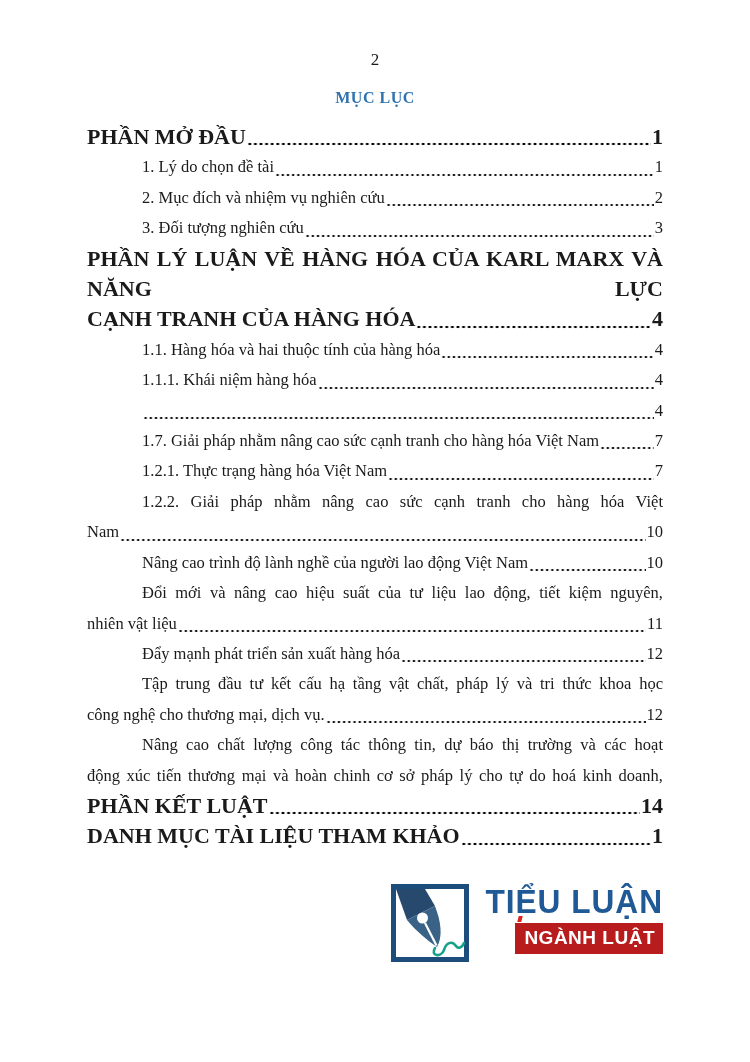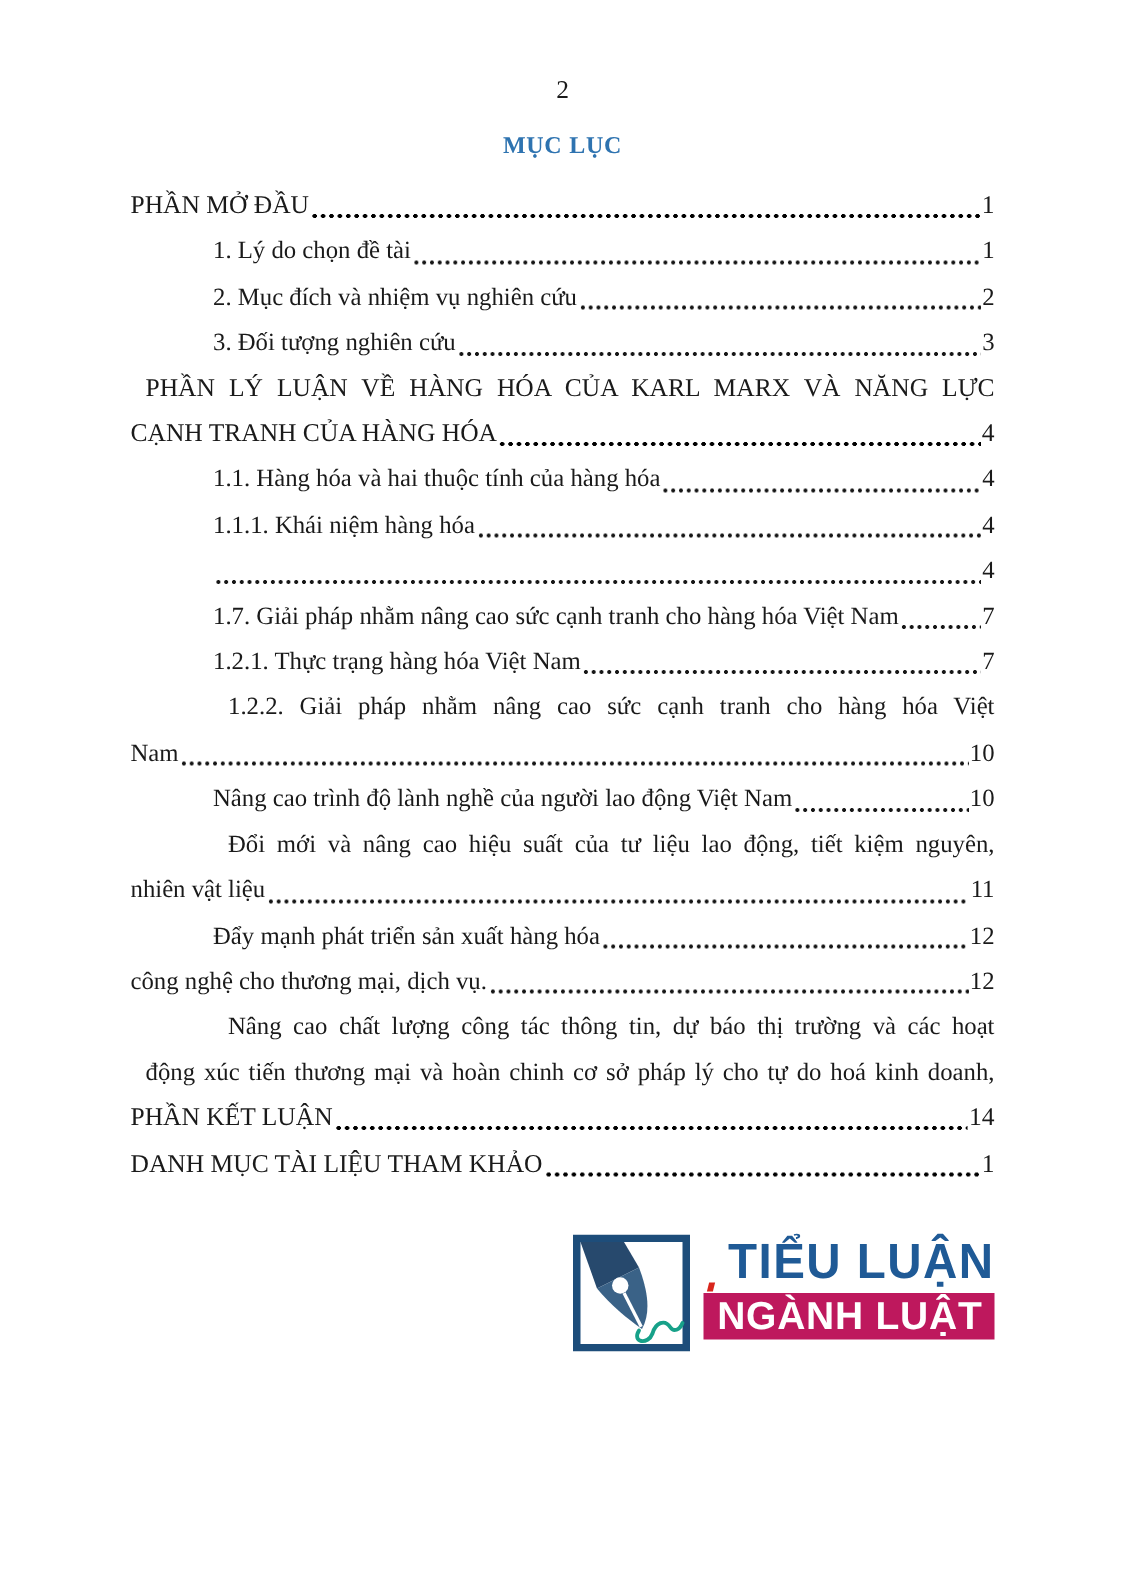--- a/index.html
+++ b/index.html
@@ -27,29 +27,28 @@
     letter-spacing:.5px;
   }
   .toc{margin-top:15px;font-size:16.5px;}
   .line{
     display:flex;
     align-items:baseline;
     line-height:30.4px;
     white-space:nowrap;
   }
   .line .t{flex:0 0 auto;}
-  .line.bold{font-weight:normal;font-size:17px;}
+  .line.bold{font-weight:bold;font-size:22px;}
   .line.ind{padding-left:55px;}
   .line.just{
     display:block;
     white-space:normal;
     text-align:justify;
     text-align-last:justify;
     padding-left:0;
-    margin-left:10px;
   }
   .line.just.ind{padding-left:0;text-indent:55px;}
   .leader{
     flex:1 1 auto;
     align-self:stretch;
     margin:0 1px;
     background-image:radial-gradient(circle,#161616 1.15px,transparent 1.5px);
     background-size:5.2px 4px;
     background-repeat:repeat-x;
     background-position:left bottom 6px;
@@ -81,25 +80,25 @@
     letter-spacing:1px;
     color:#1f5a96;
     transform:scaleX(.96);
     transform-origin:right center;
   }
   .logo-subtitle{
     position:relative;
     margin-top:3px;
     font-family:"Liberation Sans","DejaVu Sans",sans-serif;
     font-weight:bold;
-    font-size:26px;
+    font-size:19px;
     line-height:24px;
     letter-spacing:.5px;
     color:#fff;
-    background:#be185d;
+    background:#b91c1c;
     padding:3px 8px 4px 9px;
   }
   .logo-subtitle::before{ 
     content:"";
     position:absolute;
     top:-7px;left:3px;
     width:4px;height:6px;
     background:#d9261c;
     transform:skewX(-14deg);
   }
@@ -179,29 +178,30 @@
       <div class="line">
         <span class="t">nhiên vật liệu</span>
         <span class="leader"></span>
         <span class="pg">11</span>
       </div>
       <div class="line ind">
         <span class="t">Đẩy mạnh phát triển sản xuất hàng hóa</span>
         <span class="leader"></span>
         <span class="pg">12</span>
       </div>
+      <div class="line ind just"><span class="t">Tập trung đầu tư kết cấu hạ tầng vật chất, pháp lý và tri thức khoa học</span></div>
       <div class="line">
         <span class="t">công nghệ cho thương mại, dịch vụ.</span>
         <span class="leader"></span>
         <span class="pg">12</span>
       </div>
       <div class="line ind just"><span class="t">Nâng cao chất lượng công tác thông tin, dự báo thị trường và các hoạt</span></div>
       <div class="line just"><span class="t">động xúc tiến thương mại và hoàn chinh cơ sở pháp lý cho tự do hoá kinh doanh,</span></div>
       <div class="line bold">
-        <span class="t">PHẦN KẾT LUẬN</span>
+        <span class="t">PHẦN KẾT LUẬT</span>
         <span class="leader"></span>
         <span class="pg">14</span>
       </div>
       <div class="line bold">
         <span class="t">DANH MỤC TÀI LIỆU THAM KHẢO</span>
         <span class="leader"></span>
         <span class="pg">1</span>
       </div>
     </div>
 

